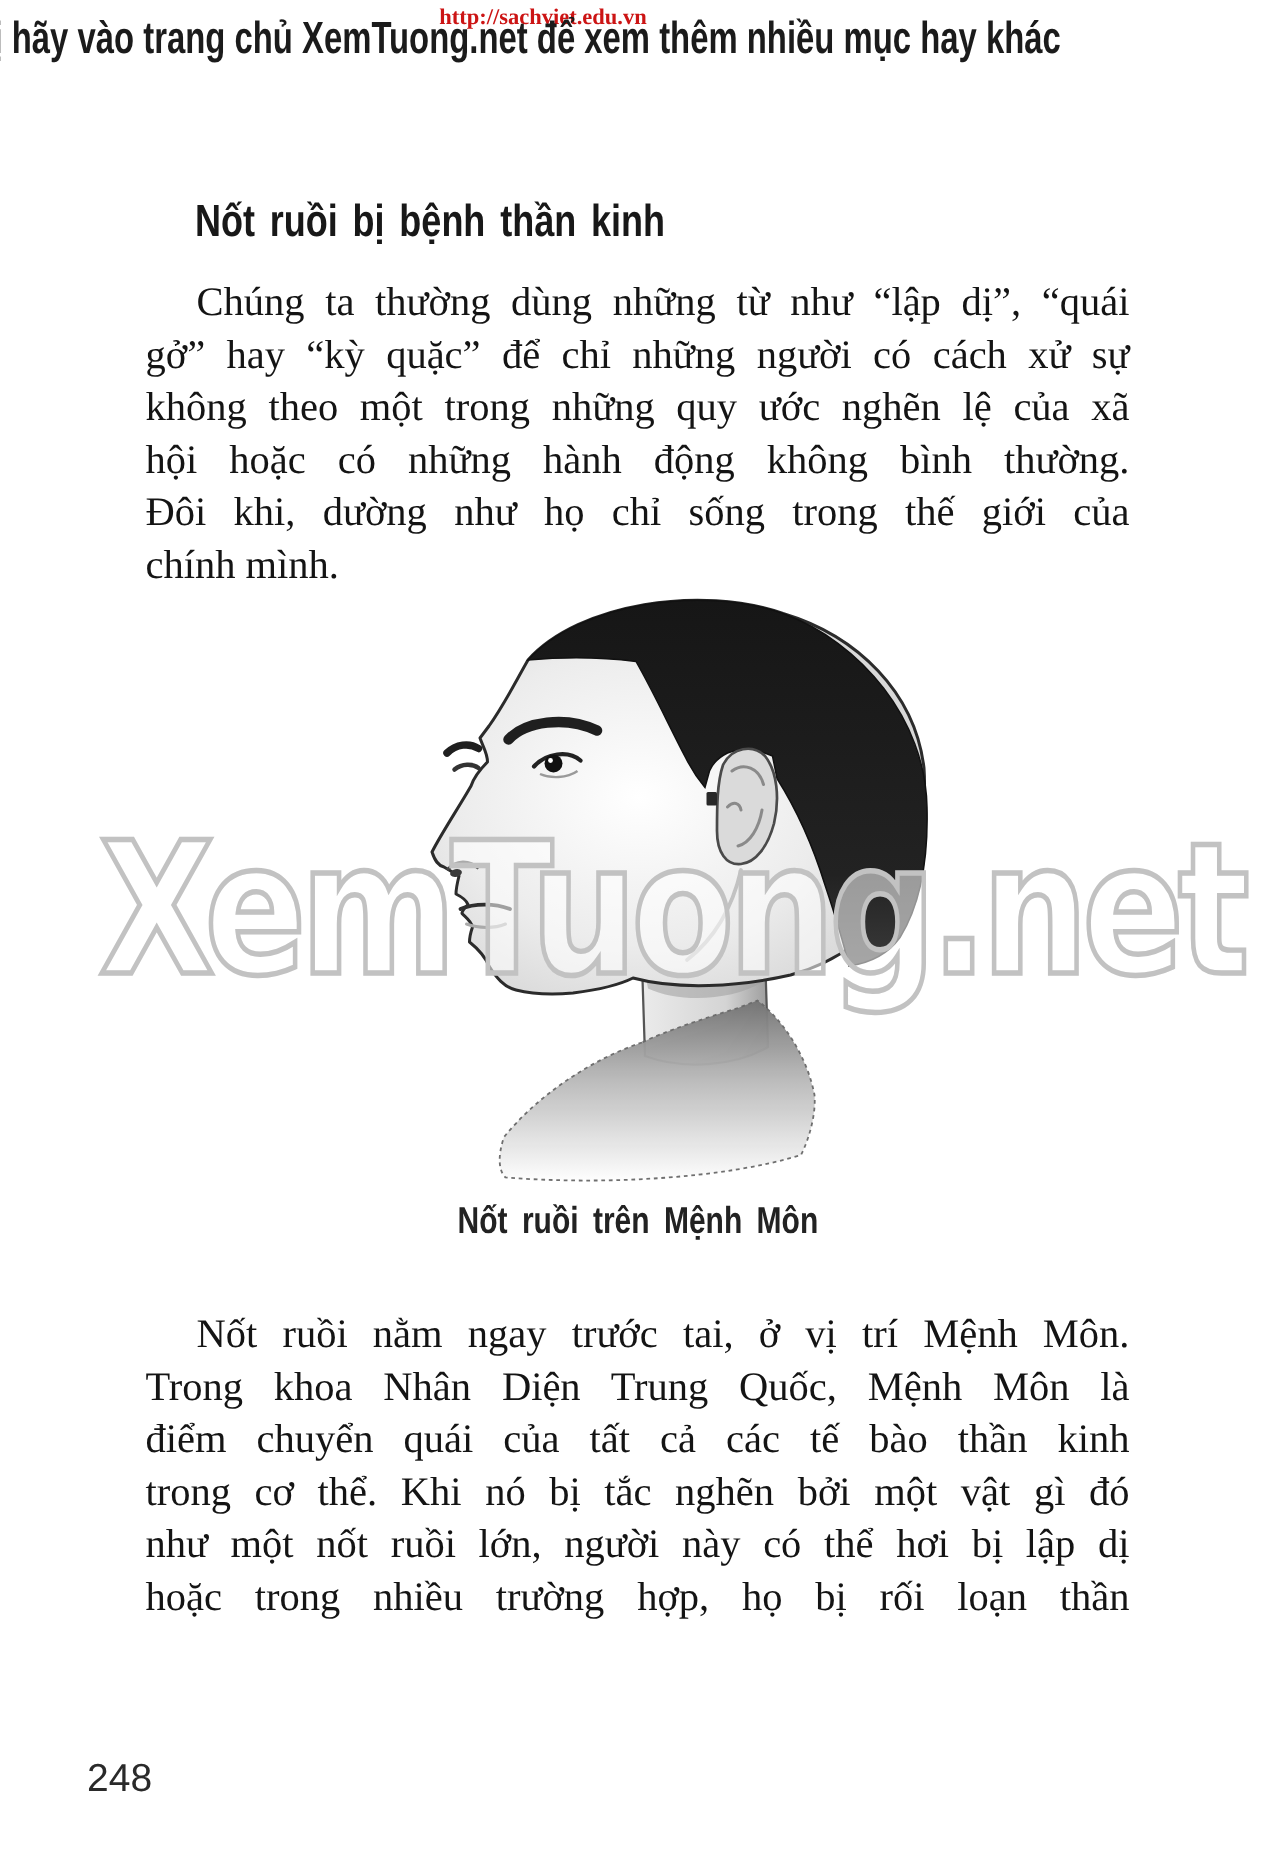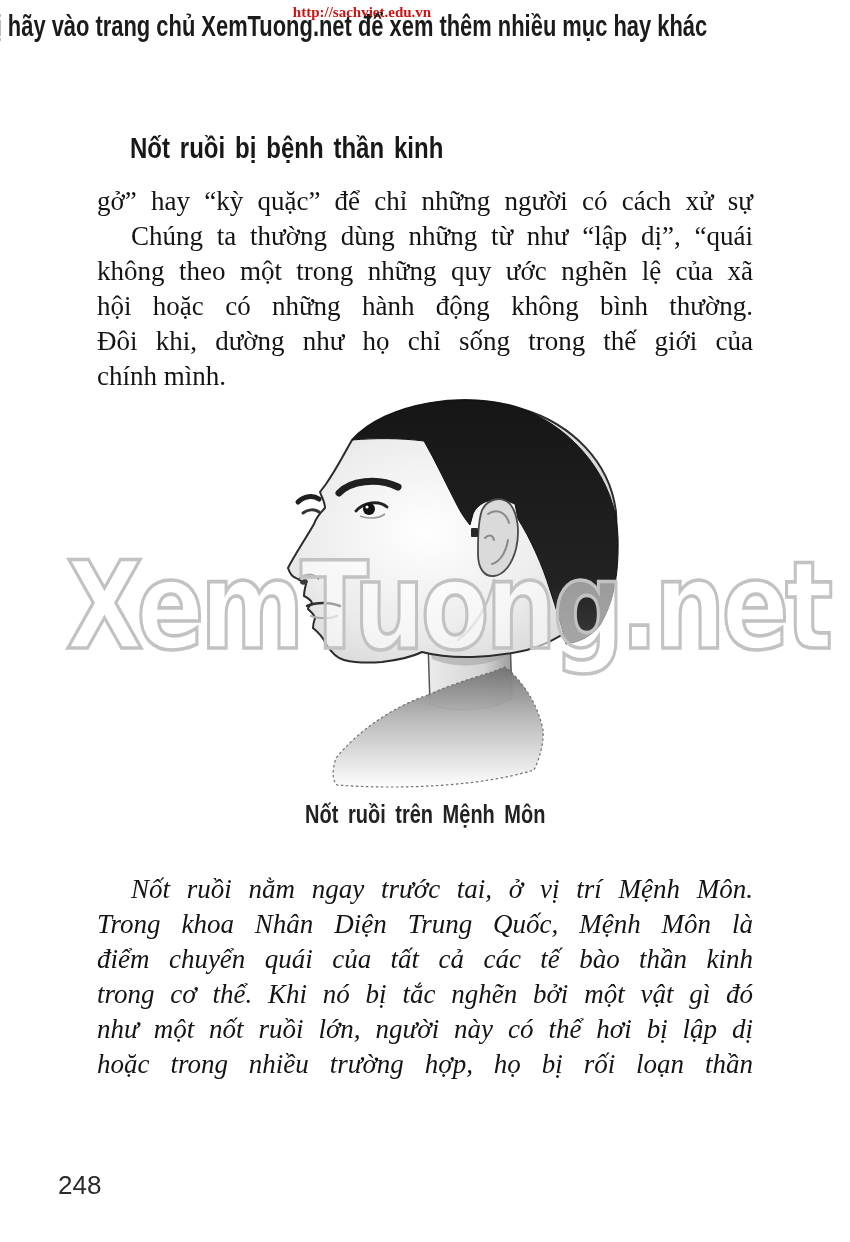--- a/index.html
+++ b/index.html
@@ -43,21 +43,21 @@
   
   .para{position:absolute;left:97px;width:656px;}
   .para .line{
     text-align:justify;text-align-last:justify;
     font-size:27px;line-height:35px;height:35px;
     color:#141414;
   }
   .para .line.first{padding-left:34px;}
   .para .line.last{text-align-last:left;}
   .para1{top:184px;}
-  .para2{top:872px;font-style:italic;}
+  .para2{top:872px;}
   
   .figure-svg{position:absolute;left:282px;top:392px;z-index:1;}
   
   .watermark{
     position:absolute;left:66px;top:546px;width:740px;
     font-family:"DejaVu Sans", sans-serif;
     font-weight:bold;font-size:100px;line-height:100px;
     letter-spacing:-4px;white-space:nowrap;
     color:rgba(255,255,255,0.55);
     -webkit-text-stroke:3px #c2c2c2;
@@ -90,22 +90,22 @@
   <div class="hdr">
     <div class="hdr-url" style="color:#cc1414;">http://sachviet.edu.vn</div>
     <div class="hdr-banner">
       <span>Qúy vị hãy vào trang chủ XemTuong.net để xem thêm nhiều mục hay khác</span>
     </div>
   </div>
 
   <h1 class="heading">Nốt ruồi bị bệnh thần kinh</h1>
 
   <div class="para para1">
+    <div class="line first">Chúng ta thường dùng những từ như “lập dị”, “quái</div>
     <div class="line">gở” hay “kỳ quặc” để chỉ những người có cách xử sự</div>
-    <div class="line first">Chúng ta thường dùng những từ như “lập dị”, “quái</div>
     <div class="line">không theo một trong những quy ước nghẽn lệ của xã</div>
     <div class="line">hội hoặc có những hành động không bình thường.</div>
     <div class="line">Đôi khi, dường như họ chỉ sống trong thế giới của</div>
     <div class="line last">chính mình.</div>
   </div>
 
   <svg class="figure-svg" width="340" height="400" viewBox="0 0 340 400">
     <defs>
       <radialGradient id="faceG" cx="42%" cy="50%" r="68%">
         <stop offset="0%" stop-color="#ffffff"></stop>

